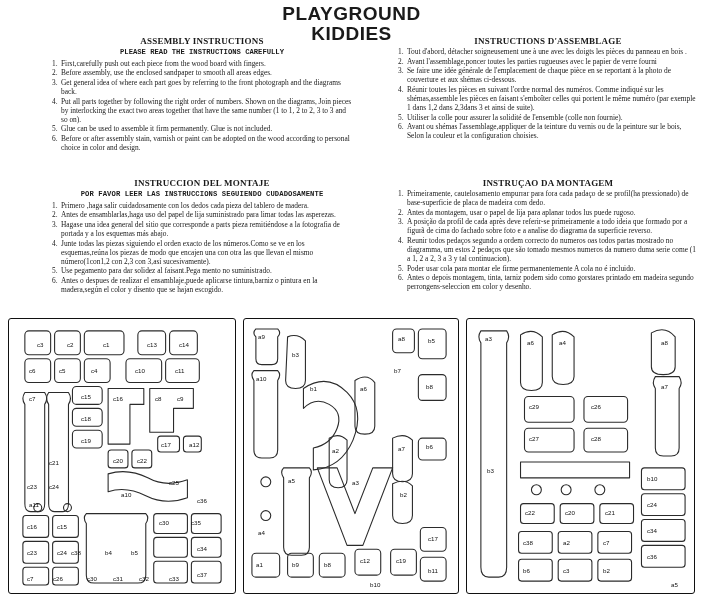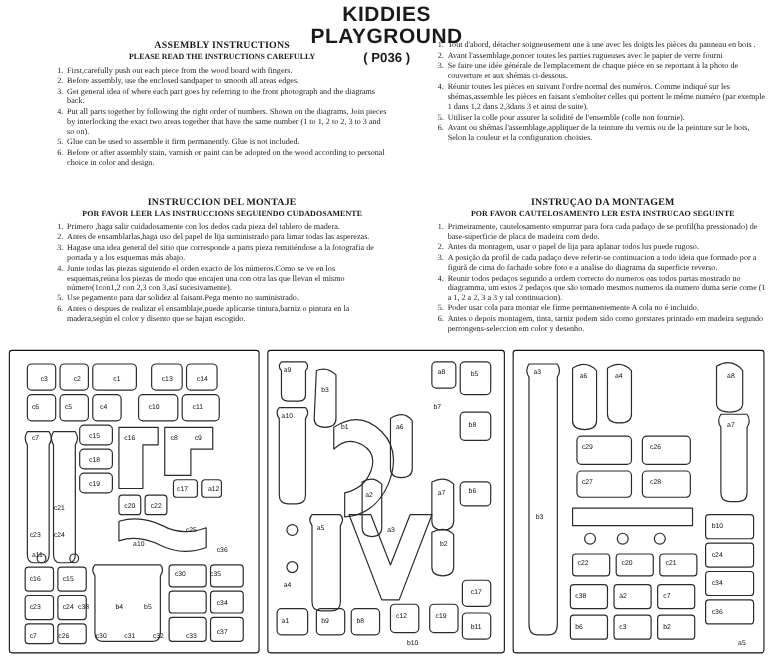--- a/index.html
+++ b/index.html
@@ -58,20 +58,21 @@
     font-size: 9px;
     font-family: "Liberation Serif", serif;
     letter-spacing: 0.2px;
   }
   .blk-sub {
     text-align: center;
     font-weight: bold;
     font-size: 7.2px;
     margin-top: 1px;
     margin-bottom: 2px;
+    font-family: Liberation Mono, monospace;
   }
   .blk-sub.wide { letter-spacing: 0.1px; }
 
   ol.steps {
     margin: 0;
     padding: 0 0 0 0;
     list-style: none;
     counter-reset: stepc;
   }
   ol.steps > li {
@@ -132,23 +133,22 @@
     stroke-linejoin: round;
     stroke-linecap: round;
   }
 </style>
 </head>
 <body>
 
 <div class="sheet">
 
   <div class="title-block">
+    <div class="title-main">PLAYGROUND</div>
     <div class="title-main">KIDDIES</div>
-    <div class="title-main">PLAYGROUND</div>
-    <div class="title-sub">( P036 )</div>
   </div>
 
   <div class="col left" style="top:36px;">
     <div class="blk-head">ASSEMBLY INSTRUCTIONS</div>
     <div class="blk-sub">PLEASE READ THE INSTRUCTIONS CAREFULLY</div>
     <ol class="steps">
       <li>First,carefully  push out each piece from the wood board with fingers.</li>
       <li>Before assembly, use the enclosed sandpaper to smooth all areas edges.</li>
       <li>Get general idea of where each part goes by referring to the front photograph and the diagrams back.</li>
       <li>Put all parts together by following the right order of numbers. Shown on the diagrams, Join pieces by interlocking the exact two areas together that have the same number (1 to 1, 2 to 2, 3 to 3 and so on).</li>
@@ -164,37 +164,37 @@
       <li>Primero ,haga salir cuidadosamente con los dedos cada pieza del tablero de madera.</li>
       <li>Antes de ensamblarlas,haga uso del papel de lija suministrado para limar todas las asperezas.</li>
       <li>Hagase una idea general del sitio que corresponde a parts pieza remitiéndose a la fotografia de portada y a los esquemas más abajo.</li>
       <li>Junte todas las piezas siguiendo el orden exacto de los números.Como se ve en los esquemas,reúna los piezas de modo que encajen una con otra las que llevan el mismo número(1con1,2 con 2,3 con 3,así sucesivamente).</li>
       <li>Use pegamento para dar solidez al faisant.Pega mento no suministrado.</li>
       <li>Antes o despues de realizar el ensamblaje,puede aplicarse tintura,barniz o pintura en la madera,según el color y disento que se hajan escogido.</li>
     </ol>
   </div>
 
   <div class="col right" style="top:36px;">
+    <div class="blk-head">INSTRUCTIONS D'ASSEMBLAGE</div>
     <ol class="steps">
       <li>Tout d'abord, détacher soigneusement une à une avec les doigts les pièces du panneau en bois .</li>
       <li>Avant l'assemblage,poncer toutes les parties rugueuses avec le papier de verre fourni</li>
       <li>Se faire une idée générale de l'emplacement de chaque pièce en se reportant à la photo de couverture et aux shémas ci-dessous.</li>
       <li>Réunir toutes les pièces en suivant l'ordre normal des numéros. Comme indiqué sur les shémas,assemble les pièces en faisant s'emboîter celles qui portent le même numéro (par exemple 1 dans 1,2 dans 2,3dans 3 et ainsi de suite).</li>
       <li>Utiliser la colle pour  assurer la solidité  de l'ensemble (colle non fournie).</li>
       <li>Avant ou shémas l'assemblage,appliquer de la teinture du vernis ou de la peinture sur le bois, Selon la couleur et la configuration choisies.</li>
     </ol>
   </div>
 
   <div class="col right" style="top:178px;">
     <div class="blk-head">INSTRUÇAO DA MONTAGEM</div>
-    <div class="blk-sub wide">POR FAVOR CAUTELOSAMENTO LER ESTA INSTRUCAO SEGUINTE</div>
     <ol class="steps">
       <li>Primeiramente, cautelosamento empurrar para fora cada padaço de se profil(ha pressionado) de base-superficie de placa de madeira com dedo.</li>
       <li>Antes da montagem, usar o papel de lija para aplanar todos lus puede rugoso.</li>
-      <li>A posição da profil de cada padaço deve referir-se continuacion a todo ideia que formado por a figurã de cima do fachado sobre foto e a analise do diagrama da superficie reverso.</li>
+      <li>A posição da profil de cada après deve referir-se primeiramente a todo ideia que formado por a figurã de cima do fachado sobre foto e a analise do diagrama da superficie reverso.</li>
       <li>Reunir todos pedaços segundo a ordem correcto do numeros oas todos partas mostrado no diagramma, um estos 2 pedaços que são tomado mesmos numeros da numero duma serie come (1 a 1, 2 a 2, 3 a 3 y tal continuacion).</li>
       <li>Poder usar cola para montar ele firme permanentemente A cola no é incluido.</li>
       <li>Antes o depois montagem, tinta, tarniz podem sido como gorstares printado em madeira segundo perrongens-seleccion em color y desenho.</li>
     </ol>
   </div>
 
   <div class="panels">
 
     <div class="panel panel-a">
       <svg class="sil" viewBox="0 0 228 276" preserveAspectRatio="none">

